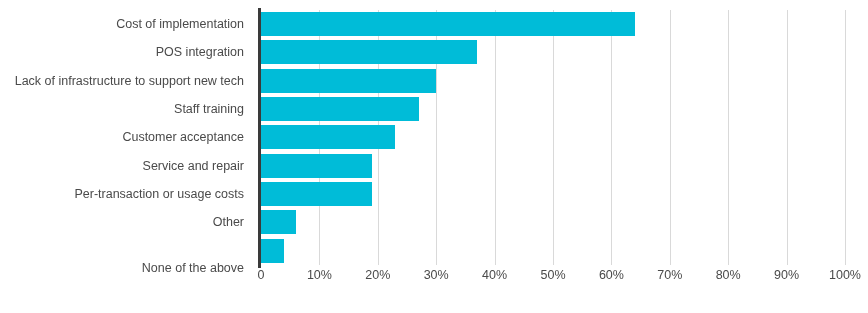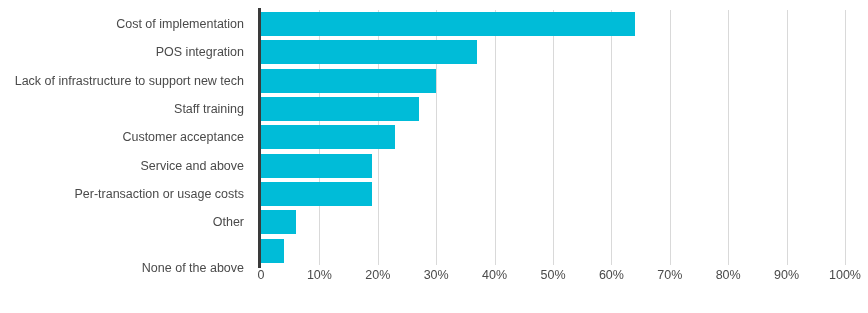--- a/index.html
+++ b/index.html
@@ -112,21 +112,21 @@
 <body>
 
 <div id="chart-root">
 
   <div class="cat-labels">
       <div class="cat-label" style="top: 0px;">Cost of implementation</div>
       <div class="cat-label" style="top: 28.3333px;">POS integration</div>
       <div class="cat-label" style="top: 56.6667px;">Lack of infrastructure to support new tech</div>
       <div class="cat-label" style="top: 85px;">Staff training</div>
       <div class="cat-label" style="top: 113.333px;">Customer acceptance</div>
-      <div class="cat-label" style="top: 141.667px;">Service and above</div>
+      <div class="cat-label" style="top: 141.667px;">Service and repair</div>
       <div class="cat-label" style="top: 170px; margin-left: 36px;">Per-transaction or usage costs</div>
       <div class="cat-label" style="top: 198.333px;">Other</div>
       <div class="cat-label" style="top: 244px;">None of the above</div>
     </div>
 
   <div class="axis-line"></div>
 
   <div class="plot-area">
     <div class="gridlines-layer">
         <div class="gridline zero" style="left: 0px;"></div>

